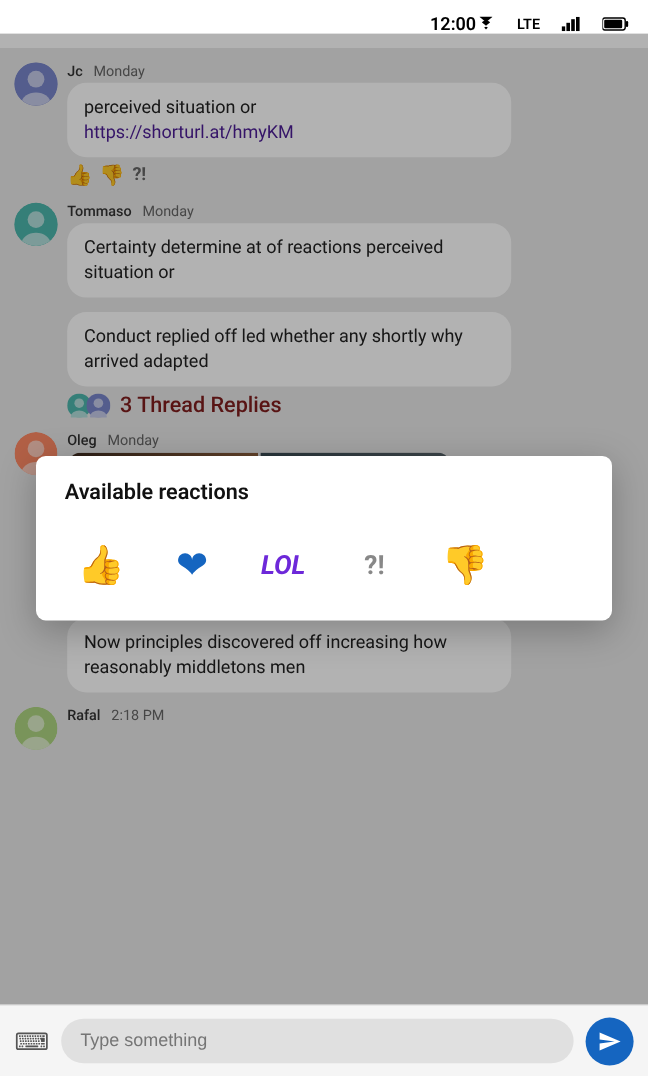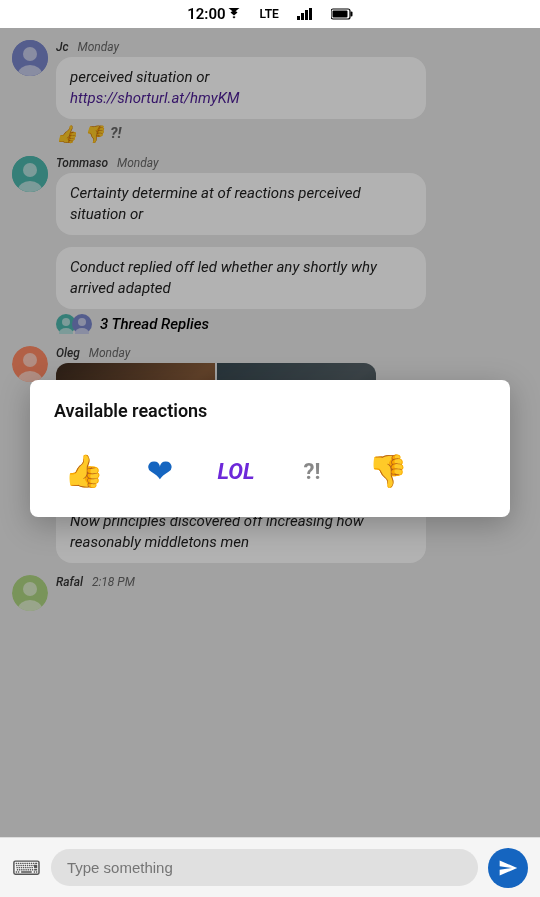--- a/index.html
+++ b/index.html
@@ -8,24 +8,24 @@
       height: 897px;
       background: #e8e8e8;
       font-family: 'Roboto', Arial, sans-serif;
       overflow: hidden;
       position: relative;
     }
 
     
     .status-bar {
       background: #ffffff;
-      height: 28px;
-      display: flex;
-      align-items: center;
-      justify-content: center;
+      height: 40px;
+      display: flex;
+      align-items: center;
+      justify-content: flex-end;
       padding: 0 16px;
     }
     .status-time {
       font-size: 15px;
       font-weight: 600;
       color: #000;
     }
     .status-icons {
       display: flex;
       align-items: center;
@@ -35,21 +35,20 @@
       font-size: 13px;
       color: #000;
     }
 
     
     .chat-area {
       background: #e8e8e8;
       height: calc(897px - 28px - 60px);
       overflow: hidden;
       padding: 8px 0;
-      font-style: italic;
     }
 
     
     .message-row {
       display: flex;
       align-items: flex-start;
       padding: 4px 12px;
       gap: 8px;
       margin-bottom: 4px;
     }
@@ -105,22 +104,22 @@
       font-size: 17px;
       color: #666;
     }
     .thread-replies {
       display: flex;
       align-items: center;
       gap: 8px;
       margin-top: 5px;
     }
     .thread-replies-text {
-      color: #000000;
-      font-size: 15px;
+      color: #7f1d1d;
+      font-size: 18px;
       font-weight: 500;
     }
 
     
     .image-grid {
       display: flex;
       gap: 2px;
       border-radius: 12px;
       overflow: hidden;
       max-width: 320px;

